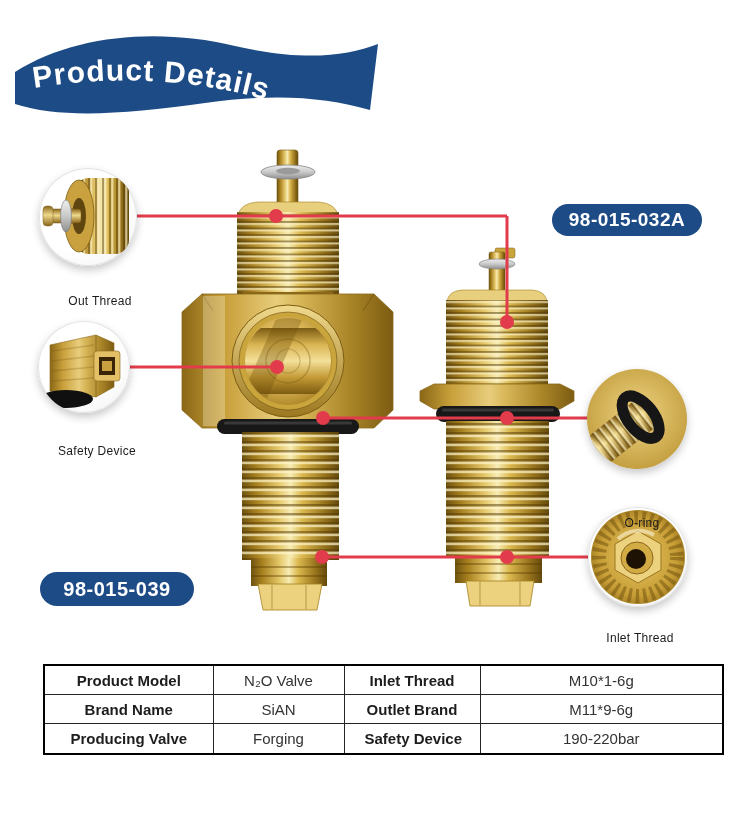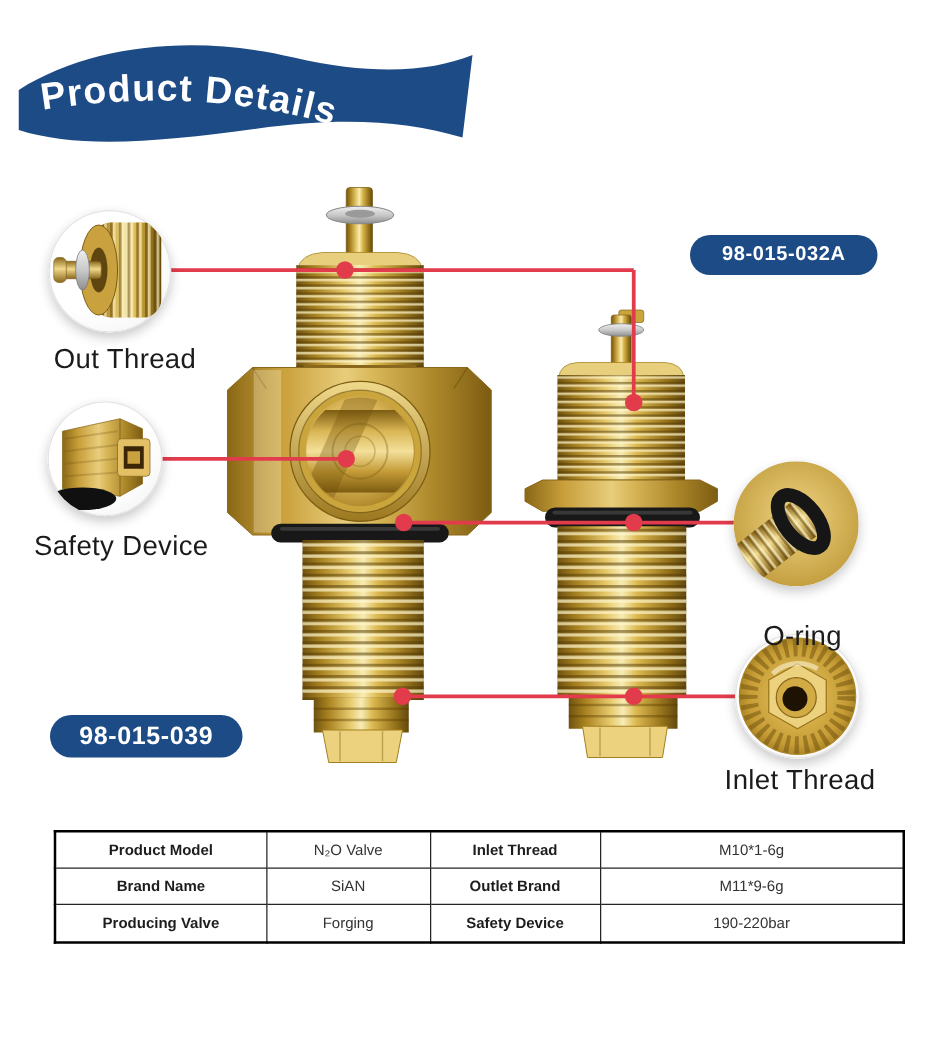--- a/index.html
+++ b/index.html
@@ -20,44 +20,44 @@
     background:radial-gradient(circle at 35% 30%, #ffffff 55%, #f0f0f0 100%);
     box-shadow:0 4px 9px rgba(0,0,0,0.22), inset 0 0 0 1px #e3e3e3;
   }
   #callout-out-thread{left:39px;top:168px;width:98px;height:98px;}
   #callout-safety{left:38px;top:321px;width:92px;height:92px;}
   #callout-oring{left:587px;top:369px;width:100px;height:100px;}
   #callout-inlet{left:588px;top:507px;width:100px;height:100px;}
   .callout svg{display:block;width:100%;height:100%;}
   
   .callout-label{
-    z-index:6;color:#1b1b1b;font-size:22px;letter-spacing:0.3px;
-    transform:translateX(-50%);white-space:nowrap;
+    z-index:6;color:#1b1b1b;font-size:12px;letter-spacing:0.3px;
+    transform:translateX(-50%);white-space:nowrap;margin-top:20px;
   }
   #label-out-thread{left:100px;top:274px;}
   #label-safety{left:97px;top:424px;}
   #label-oring{left:642px;top:496px;}
   #label-inlet{left:640px;top:611px;}
   
   .badge{
     z-index:7;background:#1d4b85;color:#ffffff;border-radius:17px;
     display:flex;align-items:center;justify-content:center;
     font-weight:bold;letter-spacing:0.5px;
   }
-  #badge-top{left:552px;top:188px;width:150px;height:32px;font-size:16px;}
+  #badge-top{left:552px;top:204px;width:150px;height:32px;font-size:19px;}
   #badge-bottom{left:40px;top:572px;width:154px;height:34px;font-size:20px;}
   
   #spec-table{
     left:43px;top:664px;width:679px;z-index:6;
     border-collapse:collapse;table-layout:fixed;background:#fff;
     border:2.5px solid #000;
   }
   #spec-table td{
     border:1.5px solid #242424;height:28.2px;text-align:center;
-    font-size:12px;color:#333;padding:0 20px;overflow:hidden;white-space:nowrap;margin-top:12px;
+    font-size:15px;color:#333;padding:0 20px;overflow:hidden;white-space:nowrap;margin-top:12px;
   }
   #spec-table td.lbl{font-weight:bold;color:#1d1d1d;}
 </style>
 </head>
 <body>
 
 <svg id="art" class="abs" viewBox="0 0 750 839" xmlns="http://www.w3.org/2000/svg">
   <defs>
     <linearGradient id="gV" x1="0" y1="0" x2="1" y2="0">
       <stop offset="0" stop-color="#6e5210"></stop>

